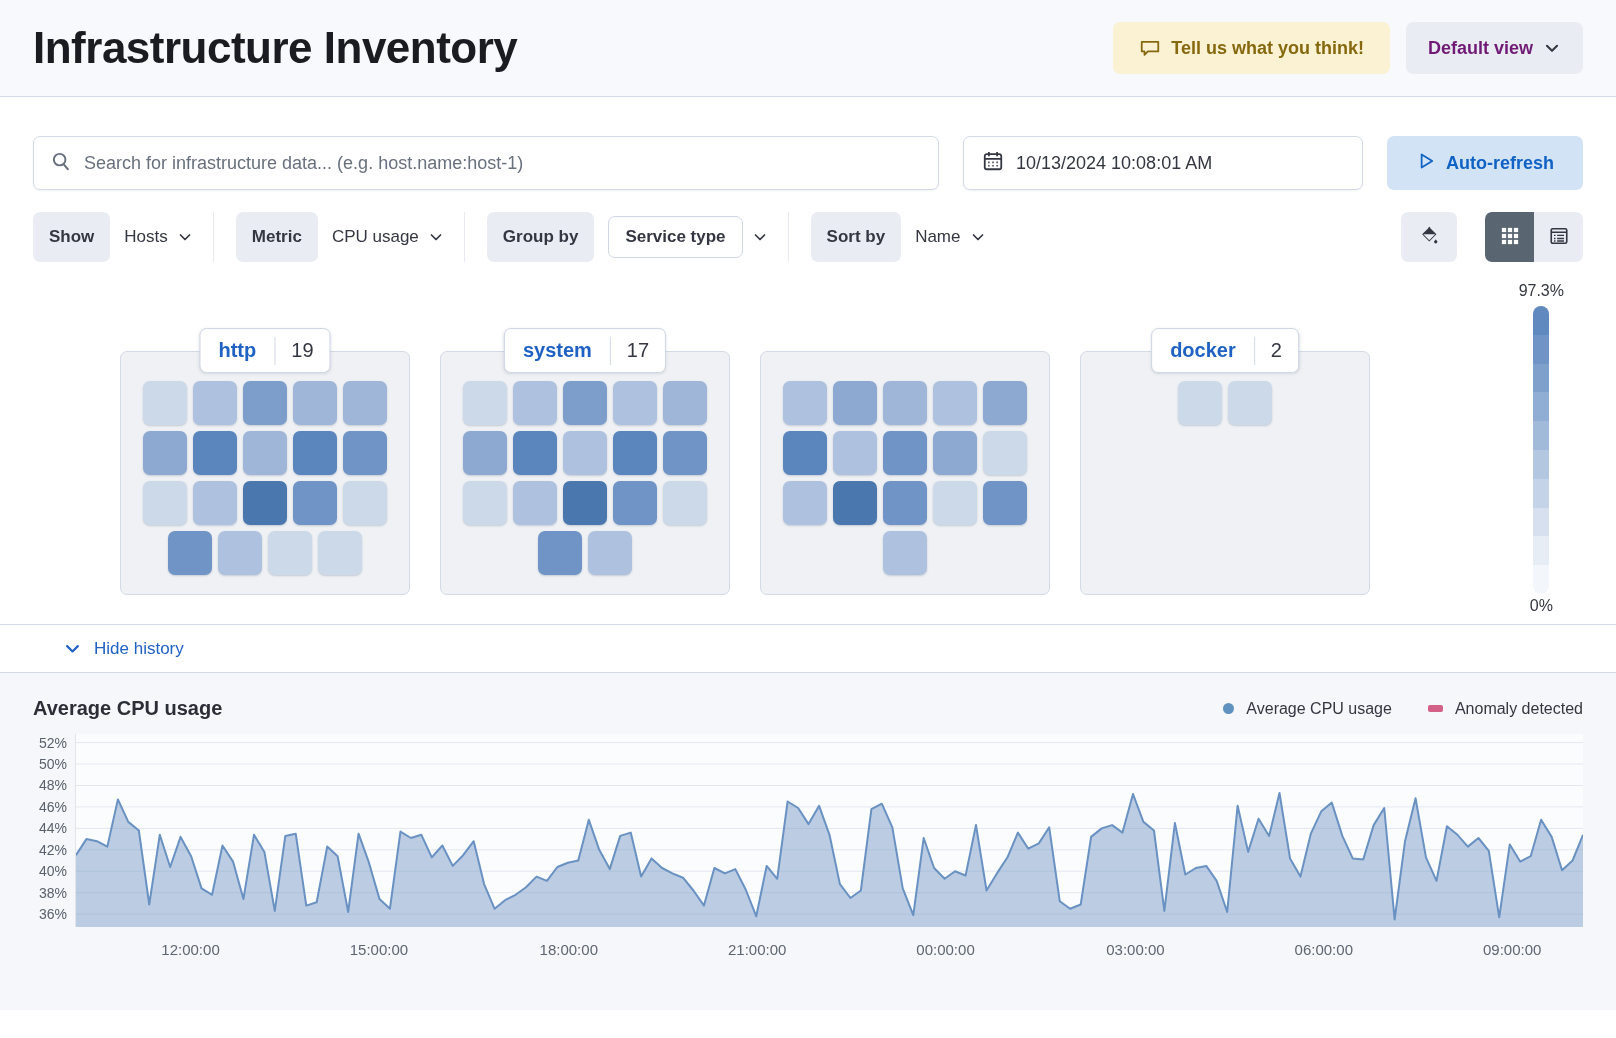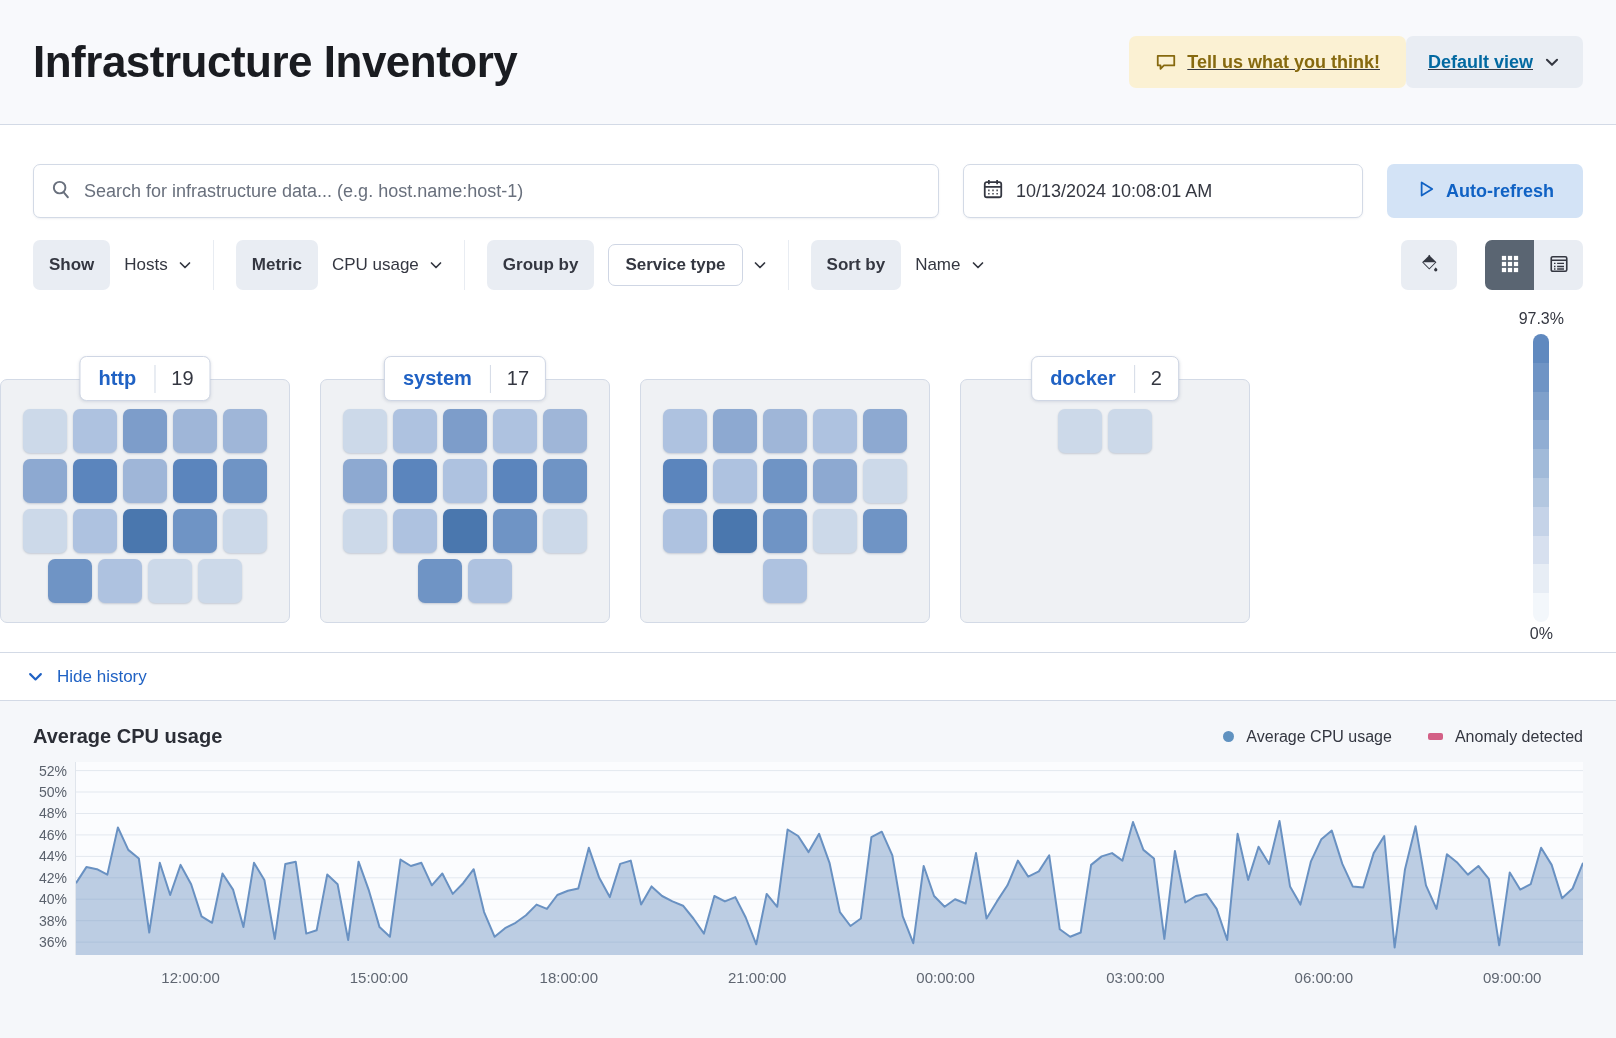--- a/index.html
+++ b/index.html
@@ -1,28 +1,28 @@
 <!DOCTYPE html>
 <html><head>
 <meta charset="utf-8">
 <style>
   * { margin:0; padding:0; box-sizing:border-box; }
   html,body { width:1616px; height:1038px; overflow:hidden; background:#fff;
     font-family:"Liberation Sans","DejaVu Sans",sans-serif; color:#343741; }
 
   
-  .page-header{ height:125px; background:#f8f9fc; border-bottom:1px solid #d3dae6;
+  .page-header{ height:97px; background:#f8f9fc; border-bottom:1px solid #d3dae6;
     display:flex; align-items:center; justify-content:space-between; padding:0 33px; }
   .page-header h1{ font-size:44px; font-weight:800; color:#1a1c21; letter-spacing:-0.5px; }
-  .header-actions{ display:flex; align-items:center;text-decoration:underline; }
+  .header-actions{ display:flex; gap:16px; align-items:center; }
   .btn{ border:none; cursor:pointer; border-radius:7px; height:52px; display:flex;
     align-items:center; gap:10px; font-size:18px; font-weight:600;
     font-family:"Liberation Sans","DejaVu Sans",sans-serif; }
   .feedback-btn{ background:#fbf1d3; color:#86690f; padding:0 26px; }
-  .view-btn{ background:#e9edf3; color:#0369a1; padding:0 22px; }
+  .view-btn{ background:#e9edf3; color:#701a75; padding:0 22px; }
   .chev{ display:inline-flex; }
 
   
   .toolbar{ padding:39px 33px 18px; background:#fff; }
   .search-row{ display:flex; gap:24px; }
   .search-box{ flex:1; height:54px; border:1px solid #d3dae6; border-radius:7px;
     background:#fff; display:flex; align-items:center; padding:0 16px; gap:12px;
     box-shadow:0 1px 2px rgba(152,162,179,.15); }
   .search-box input{ flex:1; border:none; outline:none; font-size:18px; color:#000000;
     background:transparent; font-family:"Liberation Sans","DejaVu Sans",sans-serif; }
@@ -47,21 +47,21 @@
   .icon-btn{ width:56px; height:50px; background:#e9edf3; border:none; border-radius:7px;
     display:flex; align-items:center; justify-content:center; cursor:pointer; }
   .seg{ display:flex; margin-left:28px; border-radius:7px; overflow:hidden; }
   .seg button{ width:49px; height:50px; border:none; display:flex; align-items:center;
     justify-content:center; cursor:pointer; }
   .seg .active{ background:#5a6572; }
   .seg .inactive{ background:#e9edf3; }
 
   
   .waffle-section{ position:relative; padding-top:71px; height:344px; background:#fff; }
-  .groups{ display:flex; gap:30px; }
+  .groups{ display:flex; gap:30px; margin-left:120px; }
   .group-card{ position:relative; width:290px; background:#eff1f4;
     border:1px solid #d3dae6; border-radius:7px; padding:26px 0 16px; }
   .badge{ position:absolute; top:-24px; left:50%; transform:translateX(-50%);
     background:#fff; border:1px solid #cfd6e4; border-radius:7px; height:45px;
     display:flex; align-items:center; box-shadow:0 1px 3px rgba(152,162,179,.3);
     cursor:pointer; white-space:nowrap; }
   .badge .g-name{ color:#2062c4; font-weight:700; font-size:20px; padding:0 18px; }
   .badge .g-div{ width:1px; height:28px; background:#d3dae6; }
   .badge .g-count{ color:#343741; font-size:20px; padding:0 16px; }
   .tile-row{ display:flex; justify-content:center; }
@@ -70,21 +70,21 @@
 
   .scale-legend{ position:absolute; top:2px; right:52px; display:flex;
     flex-direction:column; align-items:center; }
   .scale-max,.scale-min{ font-size:16px; color:#343741; }
   .scale-bar{ width:16px; height:288px; border-radius:8px; overflow:hidden;
     display:flex; flex-direction:column; margin:6px 0 3px; }
   .scale-step{ flex:1; }
 
   
   .history-toggle{ height:48px; border-top:1px solid #d3dae6; display:flex;
-    align-items:center; gap:12px; padding-left:26px; color:#2062c4; font-size:17px;
+    align-items:center; gap:12px; padding-left:63px; color:#2062c4; font-size:17px;
     background:#fff; cursor:pointer; }
 
   
   .history-panel{ height:338px; background:#f5f7fa; border-top:1px solid #d3dae6;
     padding:24px 33px 0; }
   .chart-header{ display:flex; align-items:center; justify-content:space-between; }
   .chart-header h2{ font-size:20px; font-weight:700; color:#2b2e36; }
   .chart-legend{ display:flex; gap:36px; align-items:center; }
   .legend-item{ display:flex; align-items:center; gap:12px; font-size:16px; color:#343741; }
   .legend-dot{ width:11px; height:11px; border-radius:50%; }

